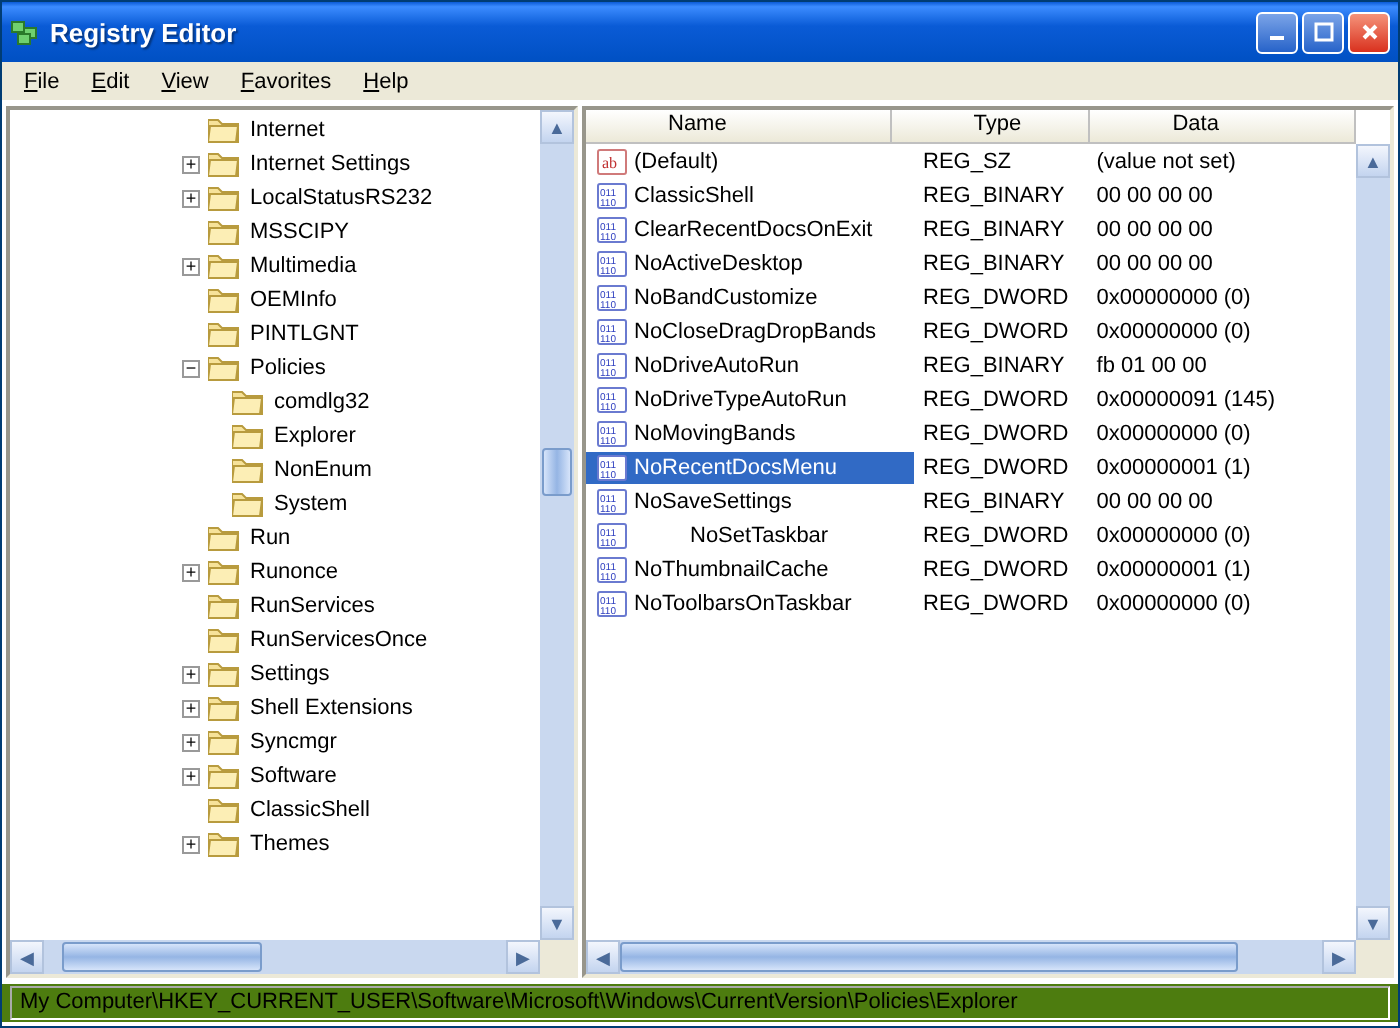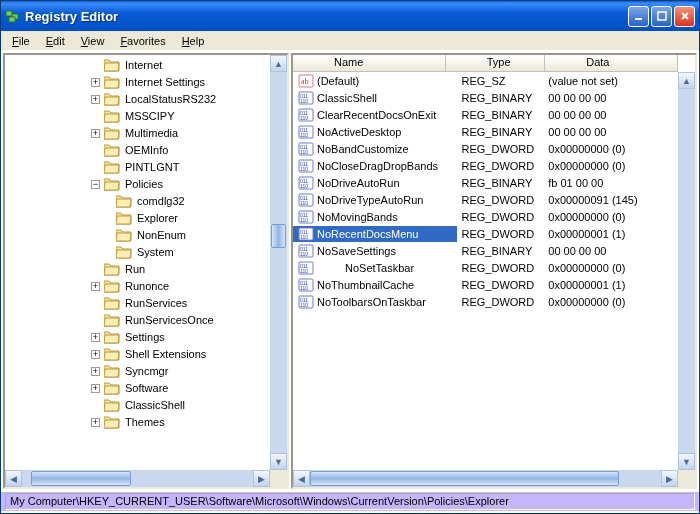--- a/index.html
+++ b/index.html
@@ -36,21 +36,21 @@
 .tree-label { color:#000; padding:0 2px;}
 .indent { display:inline-block; }
 .listhdr { height:17px; background:linear-gradient(to bottom,#fff,#ece9d8); display:flex; border-bottom:1px solid #c0c0c0; width:calc(100% - 17px);}
 .listhdr .col { border-right:1px solid #c0c0c0; padding:1px 5px; cursor:default;margin-left:36px;}
 .listbody { width:calc(100% - 17px); height:calc(100% - 34px); overflow:hidden;}
 .listrow { display:flex; height:17px; align-items:center;}
 .listrow.sel .cell.name { background:#316ac5; color:#fff;}
 .cell { padding:0 5px; overflow:hidden; white-space:nowrap; text-overflow:ellipsis;}
 .cell.name { display:flex; align-items:center; gap:3px;}
 .val-icon { width:16px; height:16px; flex-shrink:0;}
-.statusbar { height:20px; background:#c4b5fd; border-top:1px solid #fff; padding:2px 4px; display:flex; align-items:center;}
+.statusbar { height:20px; background:#4d7c0f; border-top:1px solid #fff; padding:2px 4px; display:flex; align-items:center;}
 .status-panel { border:1px inset #fff; padding:1px 4px; flex:1; height:17px;}
 </style>
 </head>
 <body>
 
 <div class="titlebar">
   <span class="app-icon">
     <svg width="16" height="16" viewBox="0 0 16 16">
         <rect x="1" y="3" width="6" height="5" fill="#6fd06f" stroke="#2a7a2a"></rect>
         <rect x="7" y="6" width="6" height="5" fill="#6fd06f" stroke="#2a7a2a"></rect>

